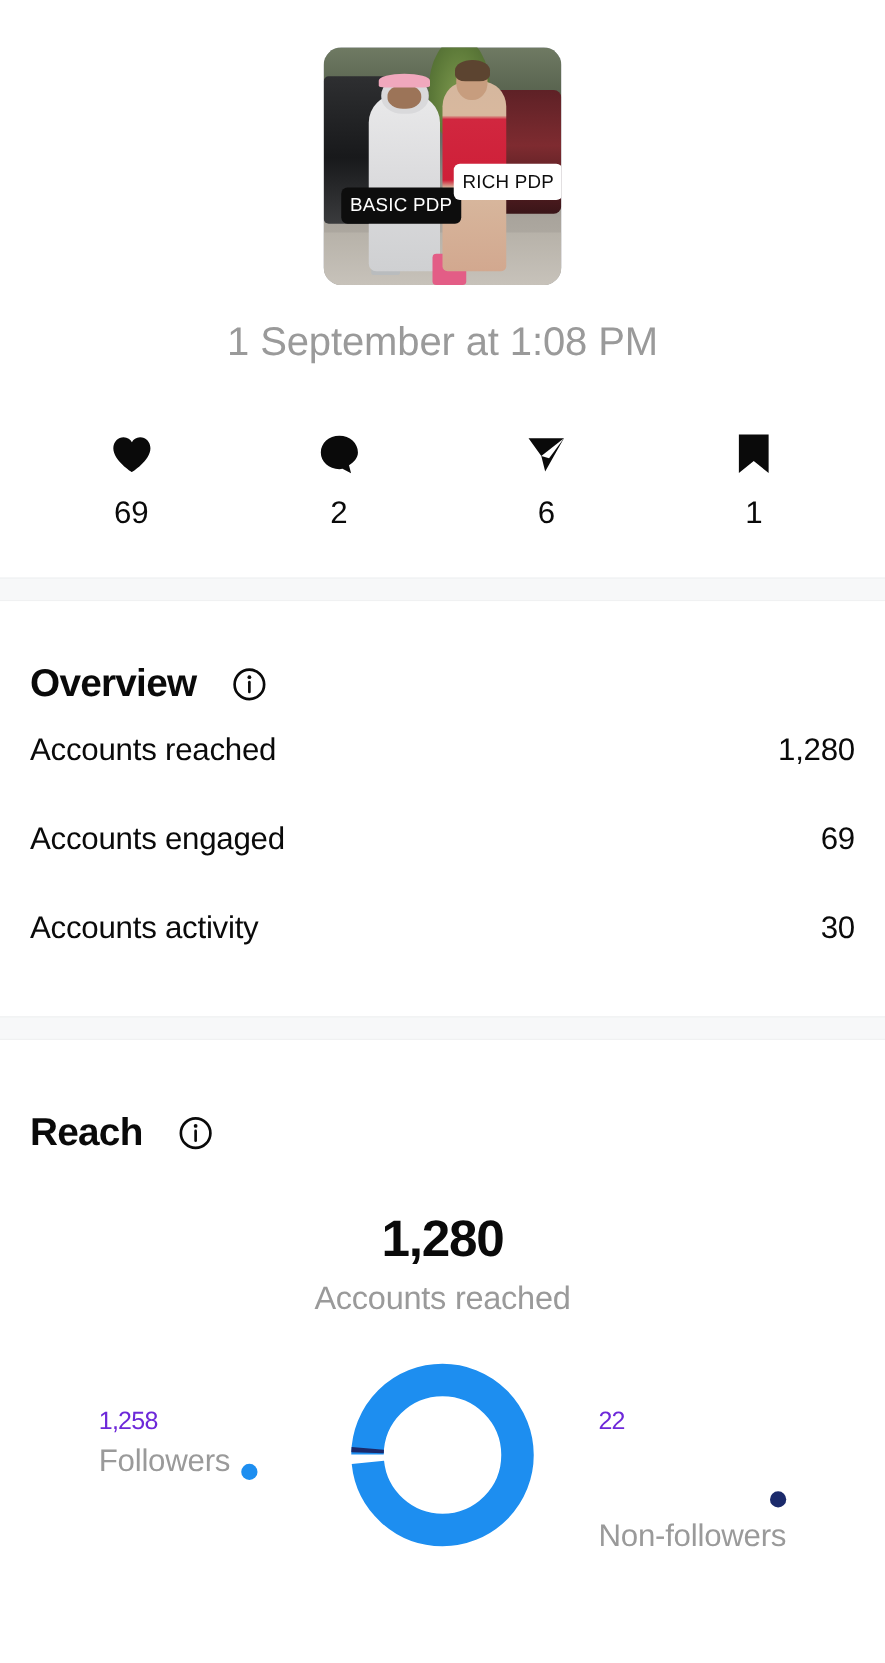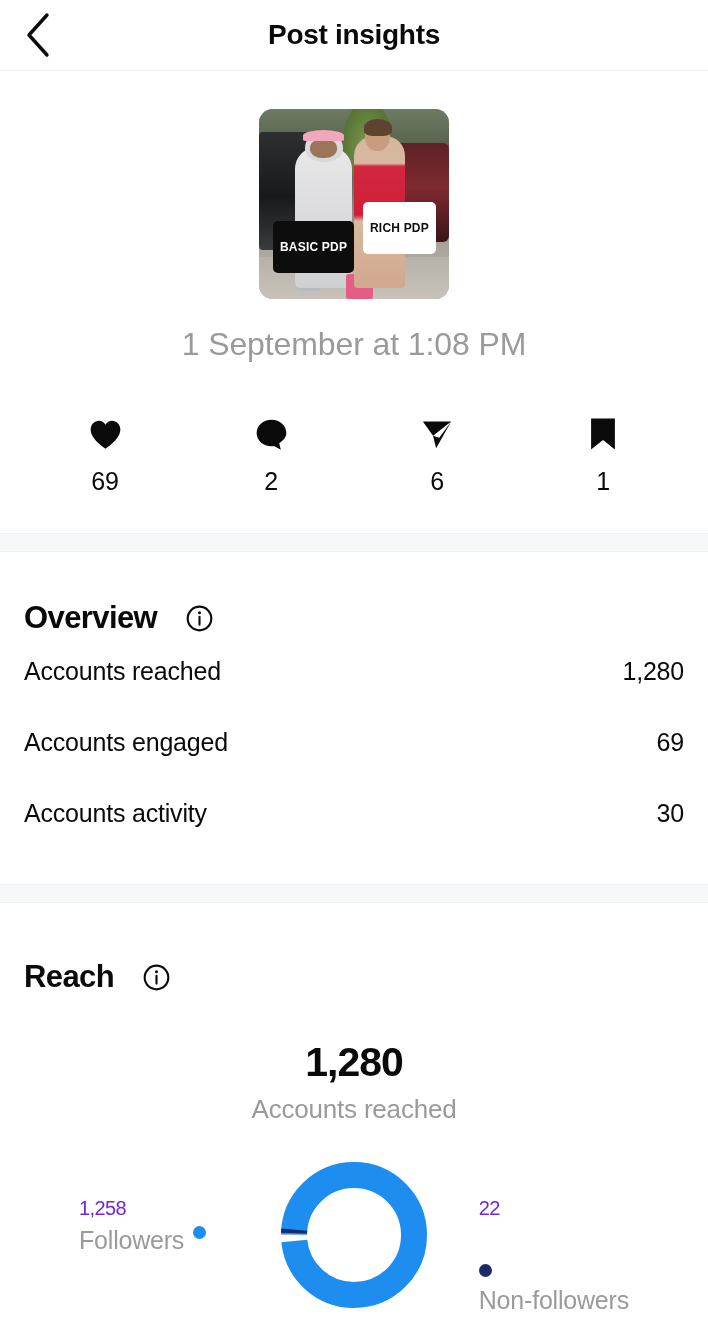--- a/index.html
+++ b/index.html
@@ -183,24 +183,24 @@
     position: absolute;
     left: 20%;
     bottom: 4%;
     width: 12%;
     height: 20%;
     background: #b9bcbe;
     border-radius: 2px;
   }
   .tag {
     position: absolute;
-    font-size: 12px;
-    font-weight: bold;
+    font-size: 15px;
+    font-weight: normal;
     letter-spacing: 0.2px;
-    padding: 19px 7px;
+    padding: 6px 7px;
     border-radius: 5px;
     white-space: nowrap;
   }
   .tag-basic {
     left: 14px;
     top: 112px;
     background: #0d0d0d;
     color: #ffffff;
   }
   .tag-rich {
@@ -339,50 +339,40 @@
   }
   .legend-val {
     font-size: 20px;
     font-weight: normal;
     letter-spacing: -0.6px;
     color: #6d28d9;
   }
   .legend-label-wrap {
     margin-top: 6px;
     display: flex;
-    align-items: flex-start;
+    align-items: flex-end;
     gap: 9px;
     font-size: 25px;
     color: #9a9a9a;
     letter-spacing: -0.2px;
     white-space: nowrap;
   }
   .legend-label-wrap.rev { flex-direction: column; }
   .dot {
     width: 13px;
     height: 13px;
     border-radius: 50%;
     flex: none;
   }
 </style>
 </head>
 <body>
 
 <div class="screen">
 
-  <div class="header">
-    <div class="back-btn">
-      <span>
-        <svg width="28" height="46" viewBox="0 0 28 46" fill="none">
-          <path d="M23 3 L5 23 L23 43" stroke="#0a0a0a" stroke-width="3.4" stroke-linecap="round" stroke-linejoin="round"></path>
-        </svg>
-      </span>
-    </div>
-    <div class="header-title">Post insights</div>
-  </div>
 
   <div class="post-block">
     <div class="thumb-wrap">
       <div class="thumb">
         <div class="ph-bg"></div>
         <div class="ph-car"></div>
         <div class="ph-car2"></div>
         <div class="ph-tree"></div>
         <div class="ph-ground"></div>
         <div class="ph-case"></div>

